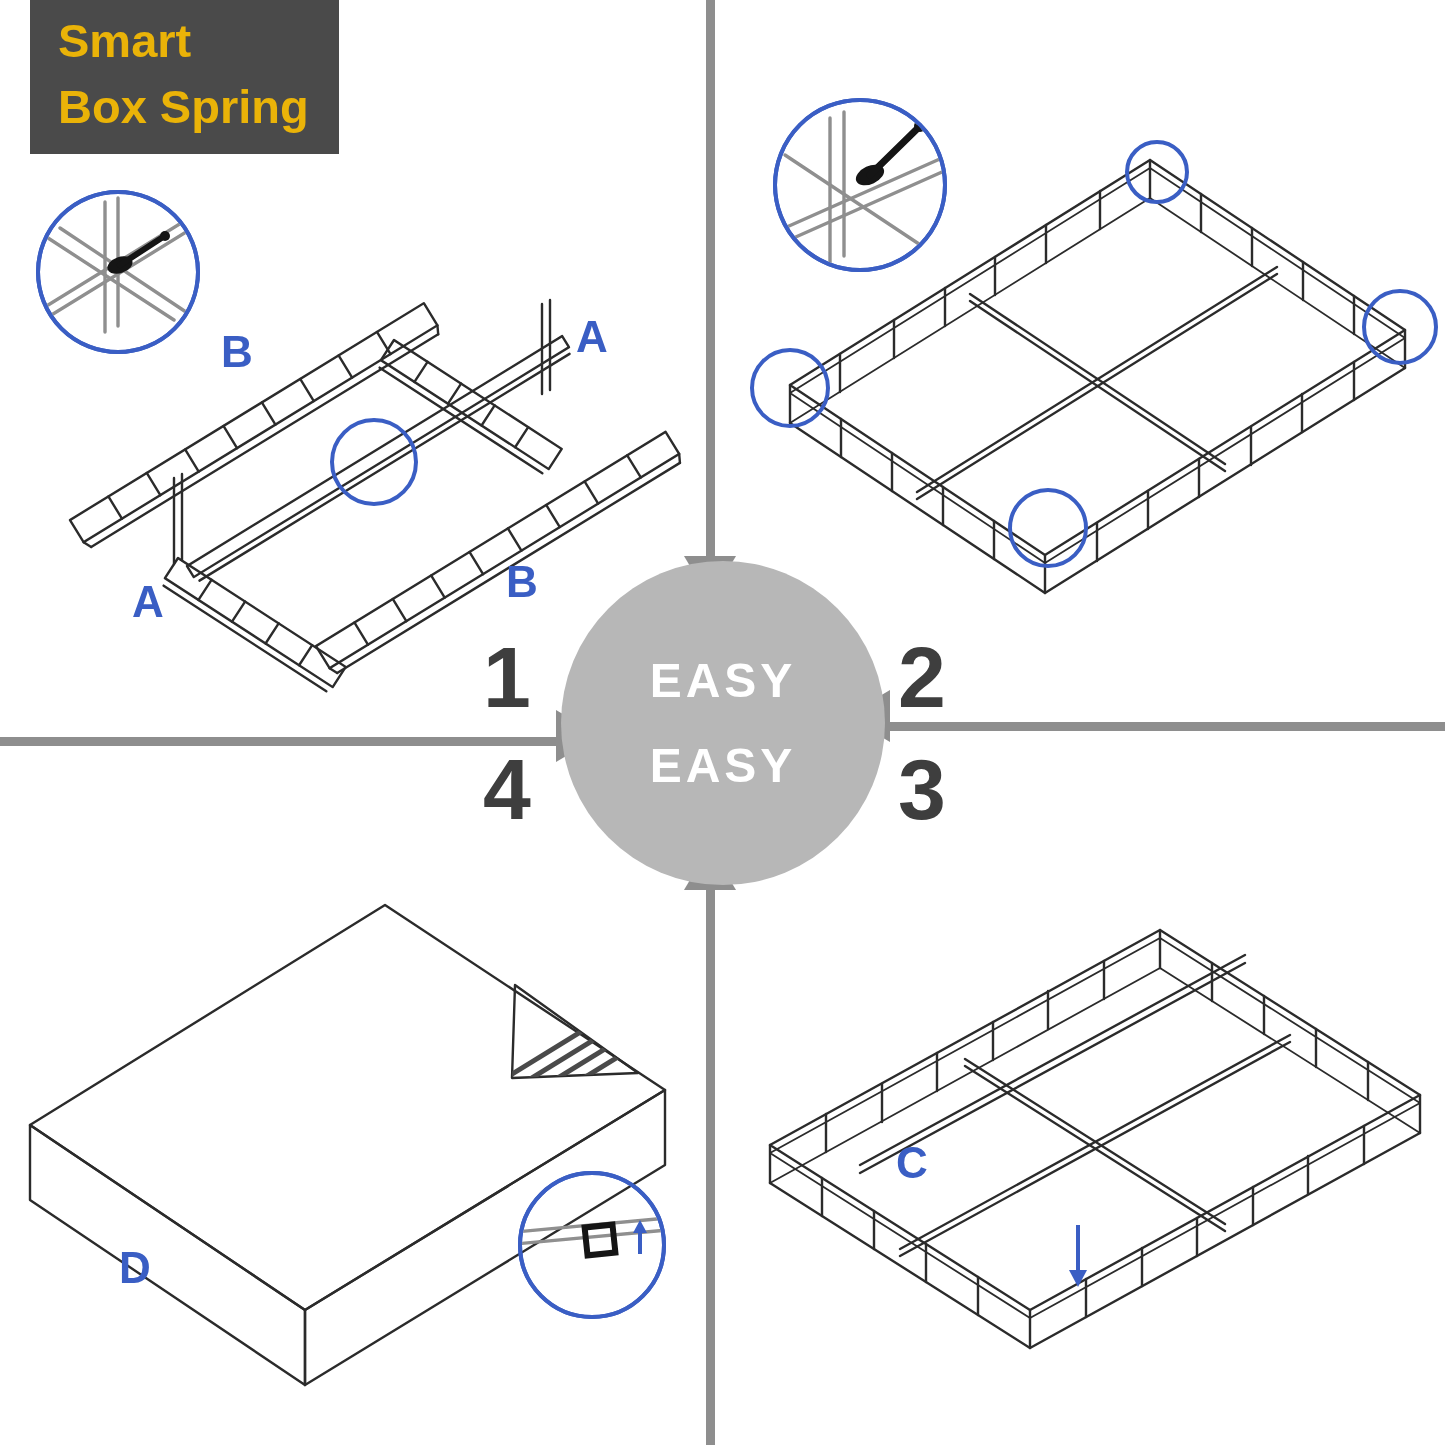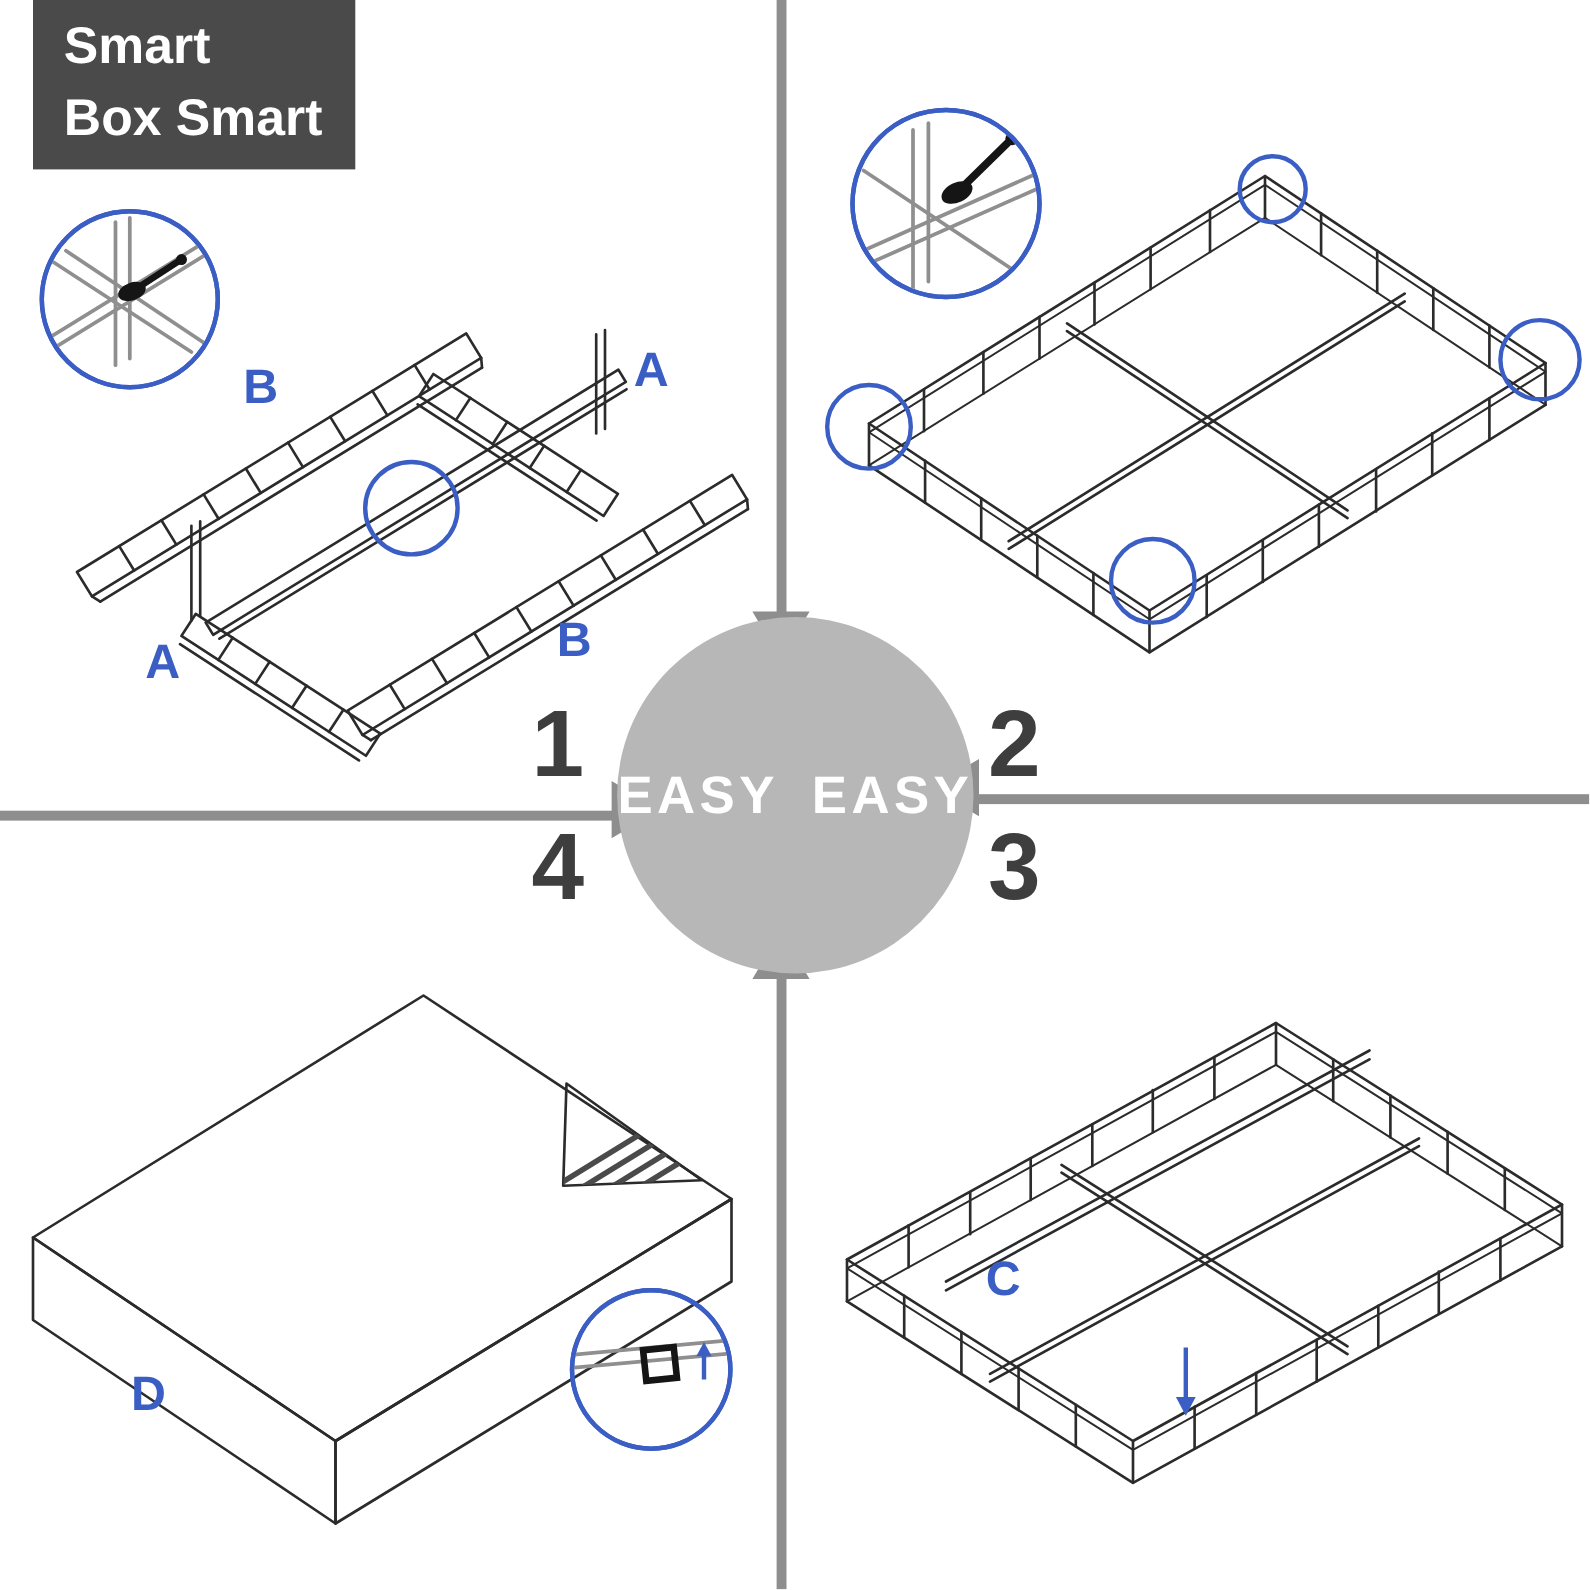--- a/index.html
+++ b/index.html
@@ -1,30 +1,30 @@
 <!DOCTYPE html>
 <html style="--accent-blue: #3a5ec4; --header-bg: #4a4a4a; --hub-bg: #b7b7b7; --divider: #8e8e8e; --line: #2b2b2b; --lavender: #d5cbe4;"><head>
 <meta charset="utf-8">
 <style>
   html,body{margin:0;padding:0;background:#fff;}
   .page{position:relative;width:1445px;height:1445px;background:#fff;overflow:hidden;
         font-family:"Liberation Sans",sans-serif;}
   
   .header{position:absolute;left:30px;top:0;background:var(--header-bg,#4a4a4a);
-          color:#ffffff;font-weight:bold;font-size:47px;line-height:1.4;
+          color:#eab308;font-weight:bold;font-size:47px;line-height:1.4;
           padding:8px 30px 14px 28px;}
   
   .divider{position:absolute;background:var(--divider,#8e8e8e);}
   #div-v-top{left:706px;top:0;width:9px;height:566px;}
   #div-v-bottom{left:706px;top:880px;width:9px;height:565px;}
   #div-h-left{left:0;top:737px;width:563px;height:9px;}
   #div-h-right{left:888px;top:722px;width:557px;height:9px;}
   
   .hub{position:absolute;left:561px;top:561px;width:324px;height:324px;border-radius:50%;
-       background:var(--hub-bg,#b7b7b7);display:flex;flex-direction:row;align-items:center;
+       background:var(--hub-bg,#b7b7b7);display:flex;flex-direction:column;align-items:center;
        justify-content:center;gap:30px;}
   .hub span{color:#fff;font-weight:bold;font-size:48px;letter-spacing:4px;}
   .step-num{position:absolute;transform:translate(-50%,-50%);font-size:86px;font-weight:bold;
             color:#3e3e3e;}
   .part-label{position:absolute;transform:translate(-50%,-50%);font-size:44px;font-weight:bold;
               color:var(--accent-blue,#3a5ec4);}
   svg.quadrant{position:absolute;}
   #tails{position:absolute;left:0;top:0;pointer-events:none;}
   .art{stroke:var(--line,#2b2b2b);stroke-width:2.4;fill:none;stroke-linecap:round;stroke-linejoin:round;}
   .art-thin{stroke:var(--line,#2b2b2b);stroke-width:1.8;fill:none;}
@@ -303,16 +303,16 @@
 
   <div class="part-label" style="left:237px;top:352px">B</div>
   <div class="part-label" style="left:592px;top:337px">A</div>
   <div class="part-label" style="left:148px;top:602px">A</div>
   <div class="part-label" style="left:522px;top:582px">B</div>
   <div class="part-label" style="left:912px;top:1163px">C</div>
   <div class="part-label" style="left:135px;top:1268px">D</div>
 
   <div class="header">
     <div>Smart</div>
-    <div>Box Smart</div>
+    <div>Box Spring</div>
   </div>
 
 </div>
 
 </body></html>

